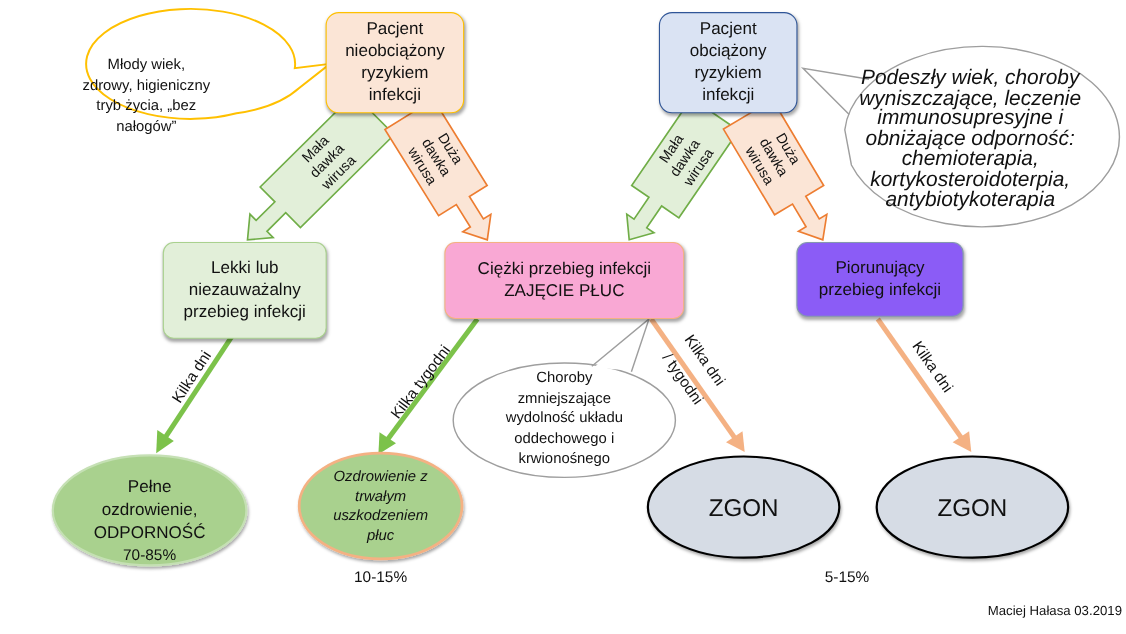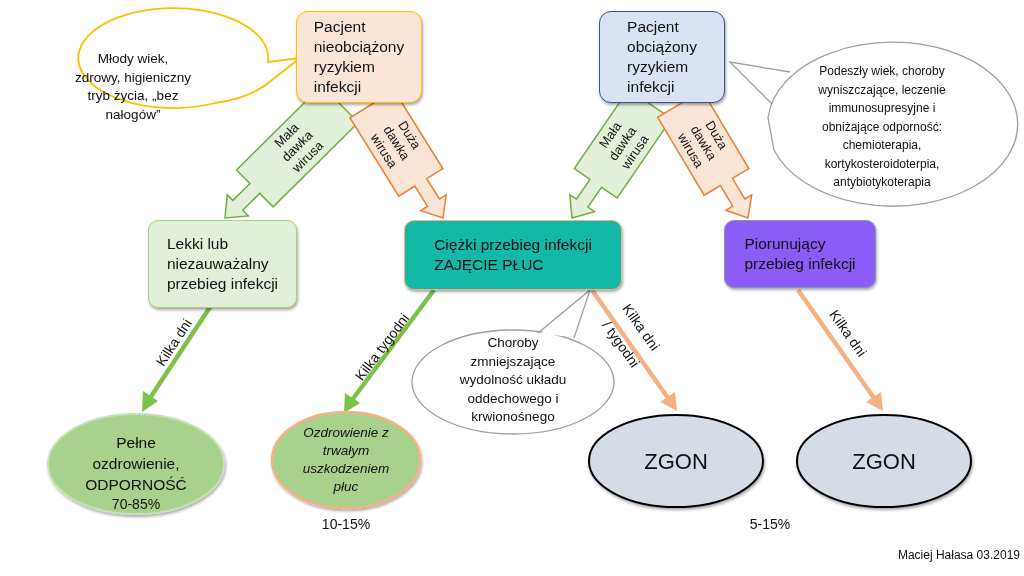--- a/index.html
+++ b/index.html
@@ -1,19 +1,19 @@
 <!DOCTYPE html>
 <html><head>
 <meta charset="utf-8">
 <style>
   html,body{margin:0;padding:0;background:#fff;}
   body{width:1024px;height:576px;position:relative;overflow:hidden;font-family:"Liberation Sans","DejaVu Sans",sans-serif;color:#111;}
   svg#diagram{position:absolute;left:0;top:0;}
   .txt{font-family:"Liberation Sans","DejaVu Sans",sans-serif;fill:#111;}
-  .box{position:absolute;display:flex;align-items:center;justify-content:center;box-sizing:border-box;font-size:15.5px;line-height:20px;white-space:pre-line;box-shadow:1px 2px 3px rgba(0,0,0,0.35);}
+  .box{position:absolute;display:flex;align-items:center;justify-content:center;text-align:center;box-sizing:border-box;font-size:15.5px;line-height:20px;white-space:pre-line;box-shadow:1px 2px 3px rgba(0,0,0,0.35);}
   .plain{position:absolute;text-align:center;white-space:pre-line;font-size:15px;line-height:18px;}
 </style>
 </head>
 <body>
 
 <svg id="diagram" width="1024" height="576">
   <defs>
     <filter id="sh" x="-10%" y="-10%" width="130%" height="140%">
       <feDropShadow dx="1" dy="2" stdDeviation="1.5" flood-color="#000" flood-opacity="0.35"></feDropShadow>
     </filter>
@@ -98,21 +98,21 @@
     <text transform="translate(637,330) rotate(55)" text-anchor="middle">Kilka dni</text>
     <text transform="translate(617,347) rotate(55)" text-anchor="middle">/ tygodni</text>
     <text transform="translate(844,336) rotate(55)" text-anchor="middle">Kilka dni</text>
   </g>
 </svg>
 
 <div class="plain" style="left:45px;top:50px;width:176px;font-size:13.5px;line-height:18.5px;">Młody wiek,
 zdrowy, higieniczny
 tryb życia, „bez
 nałogów”</div>
-<div class="plain" style="left:776px;top:62px;width:212px;font-size:12px;line-height:18.5px;">Podeszły wiek, choroby
+<div class="plain" style="left:776px;top:62px;width:212px;font-size:19px;line-height:18.5px;font-style:italic;">Podeszły wiek, choroby
 wyniszczające, leczenie
 immunosupresyjne i
 obniżające odporność:
 chemioterapia,
 kortykosteroidoterpia,
 antybiotykoterapia</div>
 <div class="plain" style="left:428px;top:334px;width:170px;font-size:13.5px;line-height:18.5px;">Choroby
 zmniejszające
 wydolność układu
 oddechowego i
@@ -123,21 +123,21 @@
 ryzykiem
 infekcji</div>
 <div class="box" style="left:599px;top:11px;width:126px;height:92px;background:#dae3f3;border:1.6px solid #2f5597;border-radius:12px;">Pacjent
 obciążony
 ryzykiem
 infekcji</div>
 
 <div class="box" style="left:148px;top:220px;width:149px;height:88px;background:#e2efd9;border:1.3px solid #a9d18e;border-radius:10px;">Lekki lub
 niezauważalny
 przebieg infekcji</div>
-<div class="box" style="left:404px;top:220px;width:218px;height:70px;background:#14b8a6;border:1.3px solid #f4b183;border-radius:10px;">Ciężki przebieg infekcji
+<div class="box" style="left:404px;top:220px;width:218px;height:70px;background:#f9a8d4;border:1.3px solid #f4b183;border-radius:10px;">Ciężki przebieg infekcji
 ZAJĘCIE PŁUC</div>
 <div class="box" style="left:724px;top:220px;width:152px;height:68px;background:#8b5cf6;border:1.3px solid #8497b0;border-radius:10px;">Piorunujący
 przebieg infekcji</div>
 
 <div class="plain" style="left:60px;top:432px;width:152px;font-size:15.5px;line-height:21px;">Pełne
 ozdrowienie,
 ODPORNOŚĆ</div>
 <div class="plain" style="left:280px;top:424px;width:132px;font-size:13.5px;line-height:18px;font-style:italic;">Ozdrowienie z
 trwałym
 uszkodzeniem

